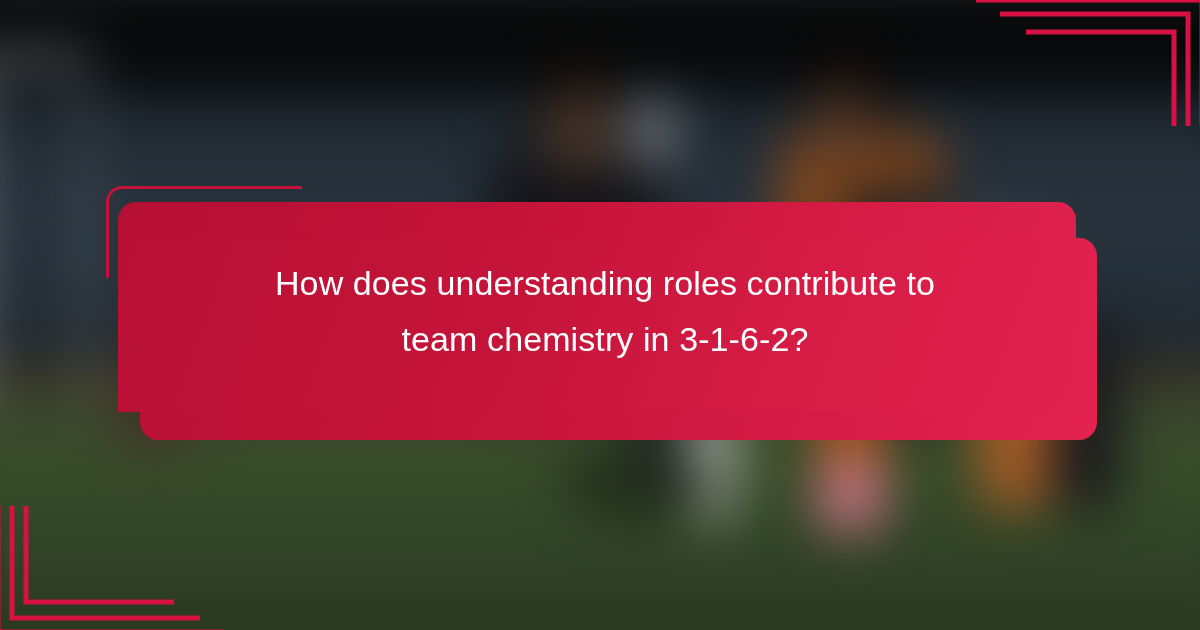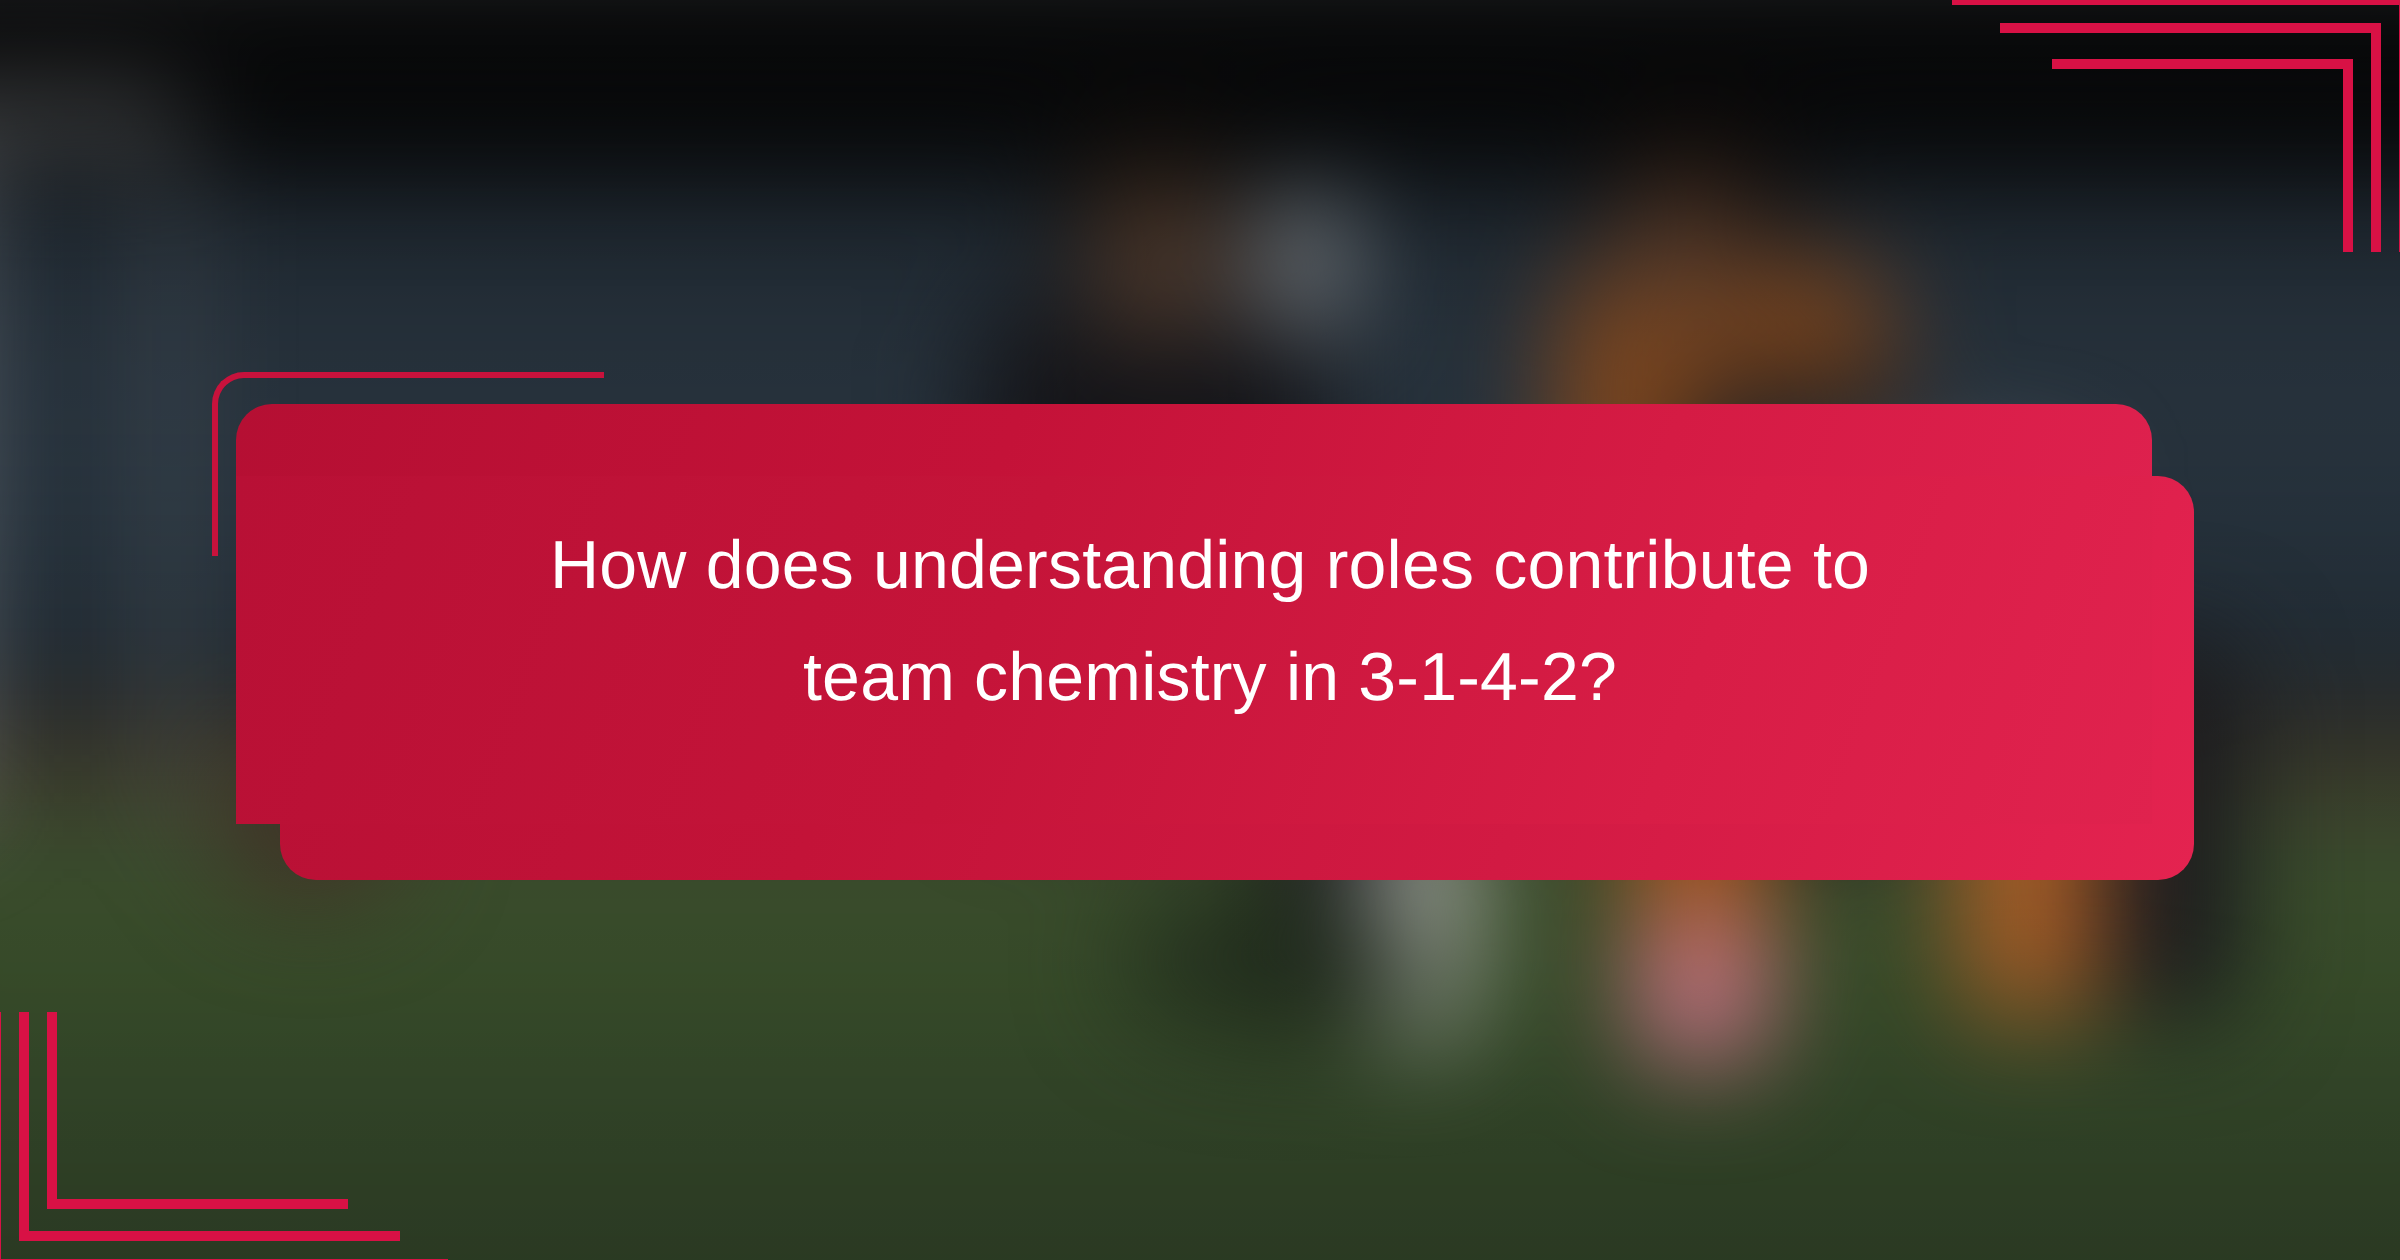--- a/index.html
+++ b/index.html
@@ -215,16 +215,16 @@
     <path d="M16 2 L16 114 L204 114" fill="none" stroke="#d81145" stroke-width="5"></path>
     <path d="M30 2 L30 98 L178 98" fill="none" stroke="#d81145" stroke-width="5"></path>
   </svg>
 
   <div class="card-wrap">
     <div class="card-bracket"></div>
     <div class="card-back"></div>
     <div class="card-front"></div>
     <div class="card-body"></div>
     <div class="card-text">How does understanding roles contribute to
-team chemistry in 3-1-4-2?</div>
+team chemistry in 3-1-6-2?</div>
   </div>
 
 </div>
 
 </body></html>

